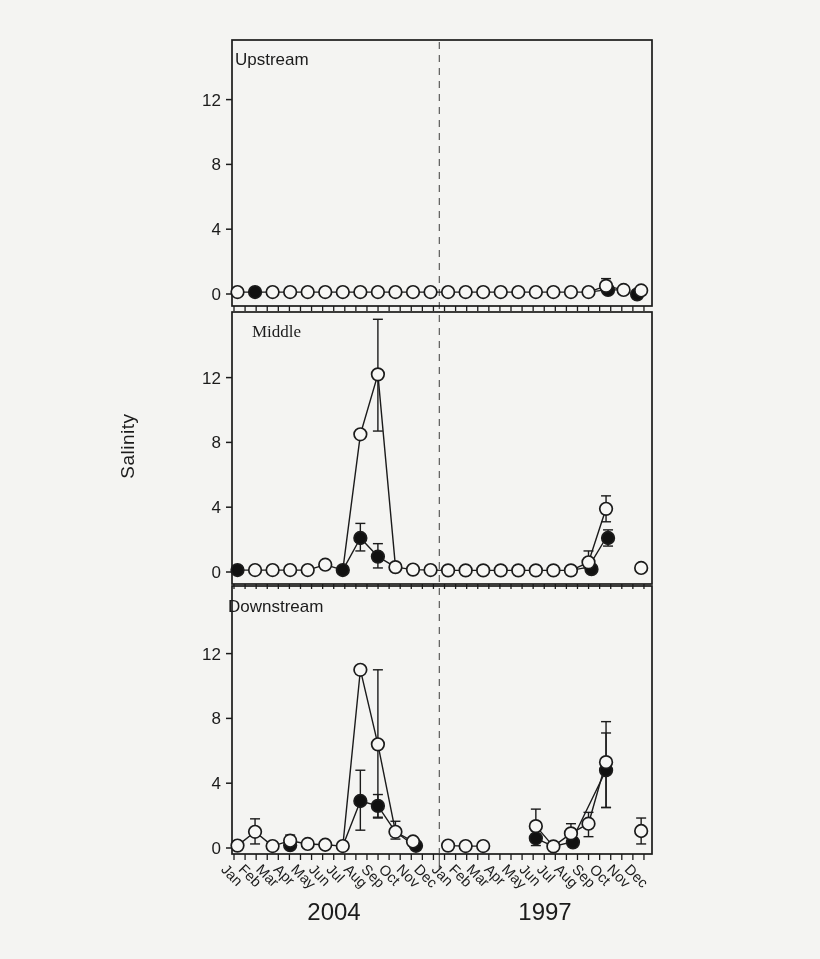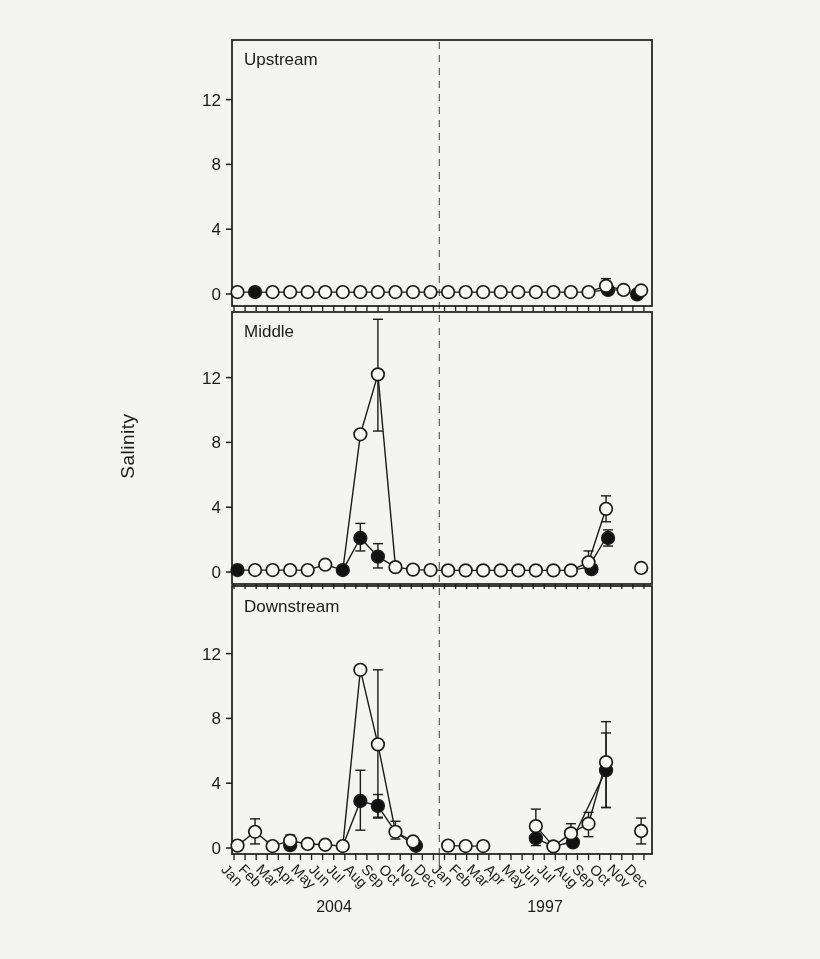--- a/index.html
+++ b/index.html
@@ -20,21 +20,21 @@
     transform-origin:center;
     width:120px;text-align:center;
     left:128px;
   }
   .panel-label{
     position:absolute;
     font-size:17px;
   }
   .year-label{
     position:absolute;
-    font-size:16px;
+    font-size:24px;
     transform:translateX(-50%);
   }
 </style>
 </head>
 <body>
 
 <div class="figure">
   <svg id="chart" width="820" height="959" viewBox="0 0 820 959">
       <line x1="439.32500000000005" y1="42" x2="439.32500000000005" y2="853" stroke="#5a5a5a" stroke-width="1.2" stroke-dasharray="7 6"></line>
       <line x1="439.32500000000005" y1="854" x2="439.32500000000005" y2="869" stroke="#5a5a5a" stroke-width="1.2"></line>
@@ -356,19 +356,19 @@
       <text transform="translate(543.4000000000001,863) rotate(45)" font-size="14.5" fill="#1b1b1b" dominant-baseline="hanging" text-anchor="start">Jul</text>
       <text transform="translate(560.95,863) rotate(45)" font-size="14.5" fill="#1b1b1b" dominant-baseline="hanging" text-anchor="start">Aug</text>
       <text transform="translate(578.5,863) rotate(45)" font-size="14.5" fill="#1b1b1b" dominant-baseline="hanging" text-anchor="start">Sep</text>
       <text transform="translate(596.05,863) rotate(45)" font-size="14.5" fill="#1b1b1b" dominant-baseline="hanging" text-anchor="start">Oct</text>
       <text transform="translate(613.6,863) rotate(45)" font-size="14.5" fill="#1b1b1b" dominant-baseline="hanging" text-anchor="start">Nov</text>
       <text transform="translate(631.1500000000001,863) rotate(45)" font-size="14.5" fill="#1b1b1b" dominant-baseline="hanging" text-anchor="start">Dec</text>
     </svg>
 
   <div class="ylabel">Salinity</div>
 
-  <div class="panel-label" style="left:244px;top:50px;">Upstream</div>
-  <div class="panel-label" style="left:244px;top:322px;">Middle</div>
-  <div class="panel-label" style="left:244px;top:597px;">Downstream</div>
+  <div class="panel-label" style="left:235px;top:50px;">Upstream</div>
+  <div class="panel-label" style="left:252px;top:322px;font-family:Liberation Serif, serif;">Middle</div>
+  <div class="panel-label" style="left:228px;top:597px;">Downstream</div>
 
   <div class="year-label" style="left:334px;top:898px;">2004</div>
   <div class="year-label" style="left:545px;top:898px;">1997</div>
 </div>
 
 </body></html>

